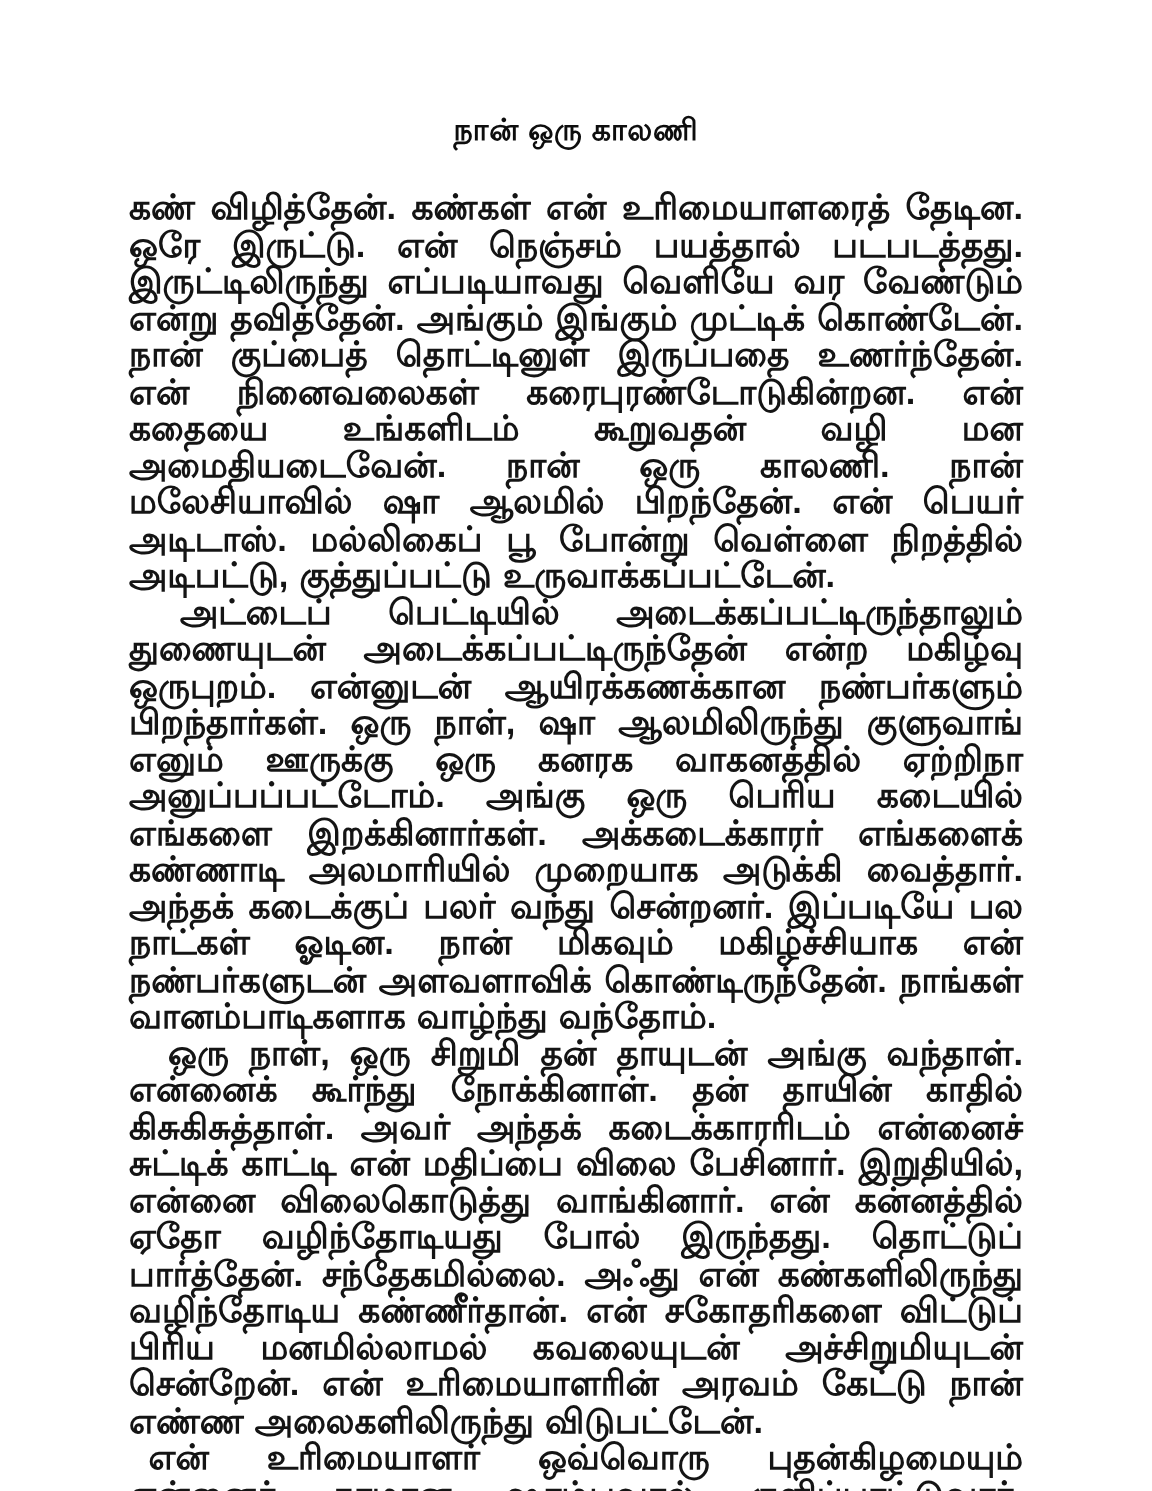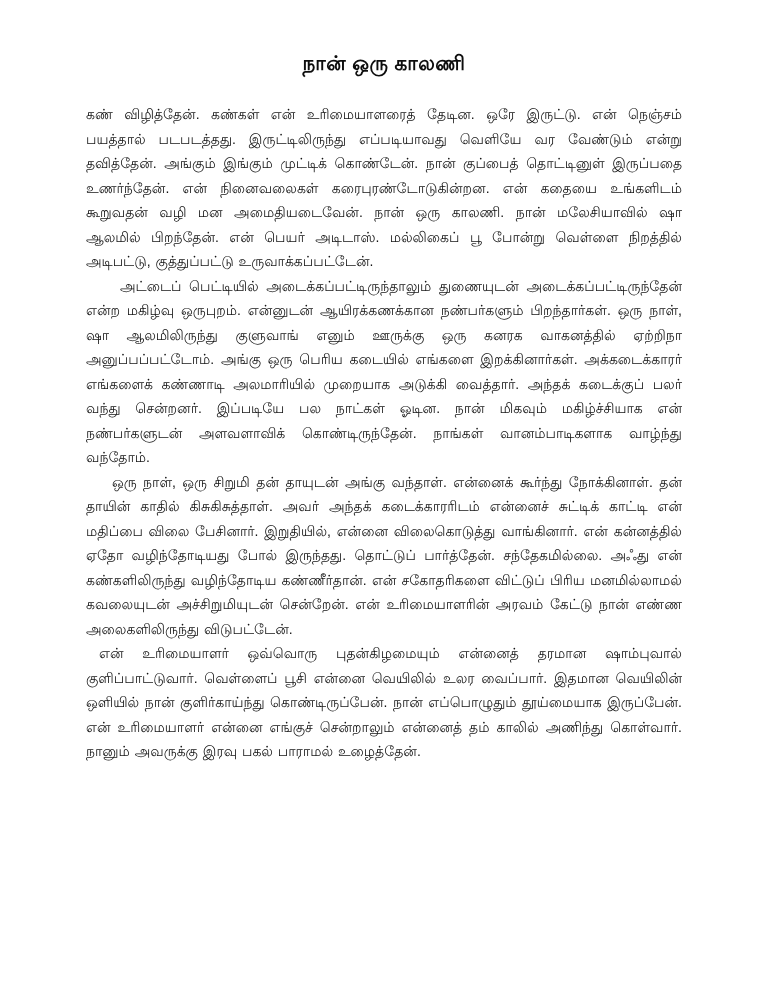--- a/index.html
+++ b/index.html
@@ -12,38 +12,38 @@
     width: 768px;
     height: 994px;
     margin: 0 auto;
     background: #ffffff;
     overflow: hidden;
     font-family: "Liberation Sans", sans-serif;
     color: #111111;
   }
   .doc-title {
     margin: 0;
-    padding-top: 50px;
+    padding-top: 74px;
     padding-bottom: 26px;
     text-align: center;
     font-size: 20px;
     line-height: 26px;
     font-weight: 700;
     letter-spacing: 0.5px;
     color: #0d0d0d;
   }
   .doc-body {
     margin: 0 86px;
     width: 596px;
   }
   .doc-body p {
     margin: 0;
-    font-size: 14px;
+    font-size: 23px;
     line-height: 24.5px;
-    font-weight: 400;
+    font-weight: 700;
     text-align: justify;
     color: #141414;
     word-spacing: 1px;
   }
   .para-1 { margin-bottom: 10px; }
   .para-2 { text-indent: 34px; margin-bottom: 0; }
   .para-3 { text-indent: 26px; margin-bottom: 14px; }
   .para-4 { text-indent: 13px; }
 </style>
 </head>

